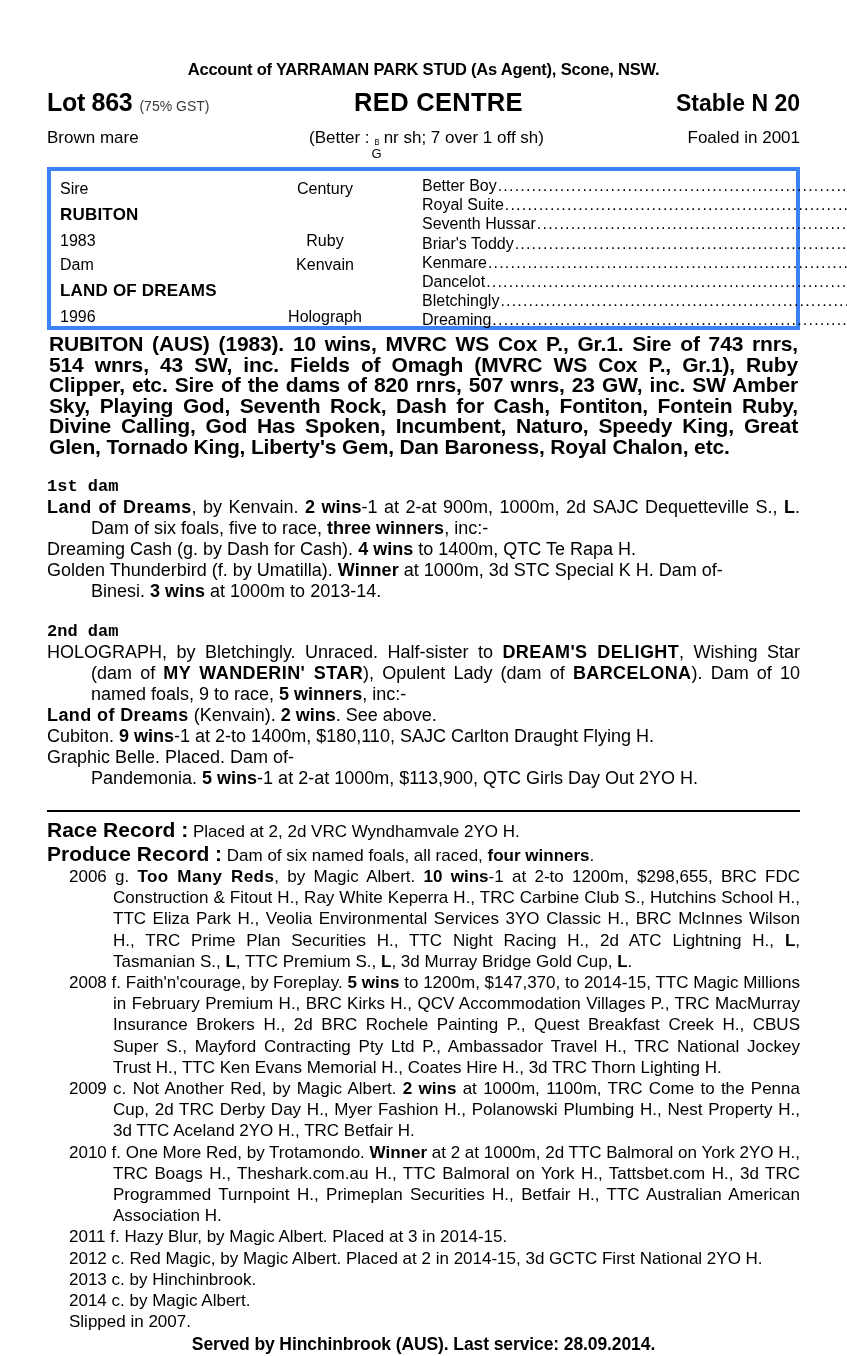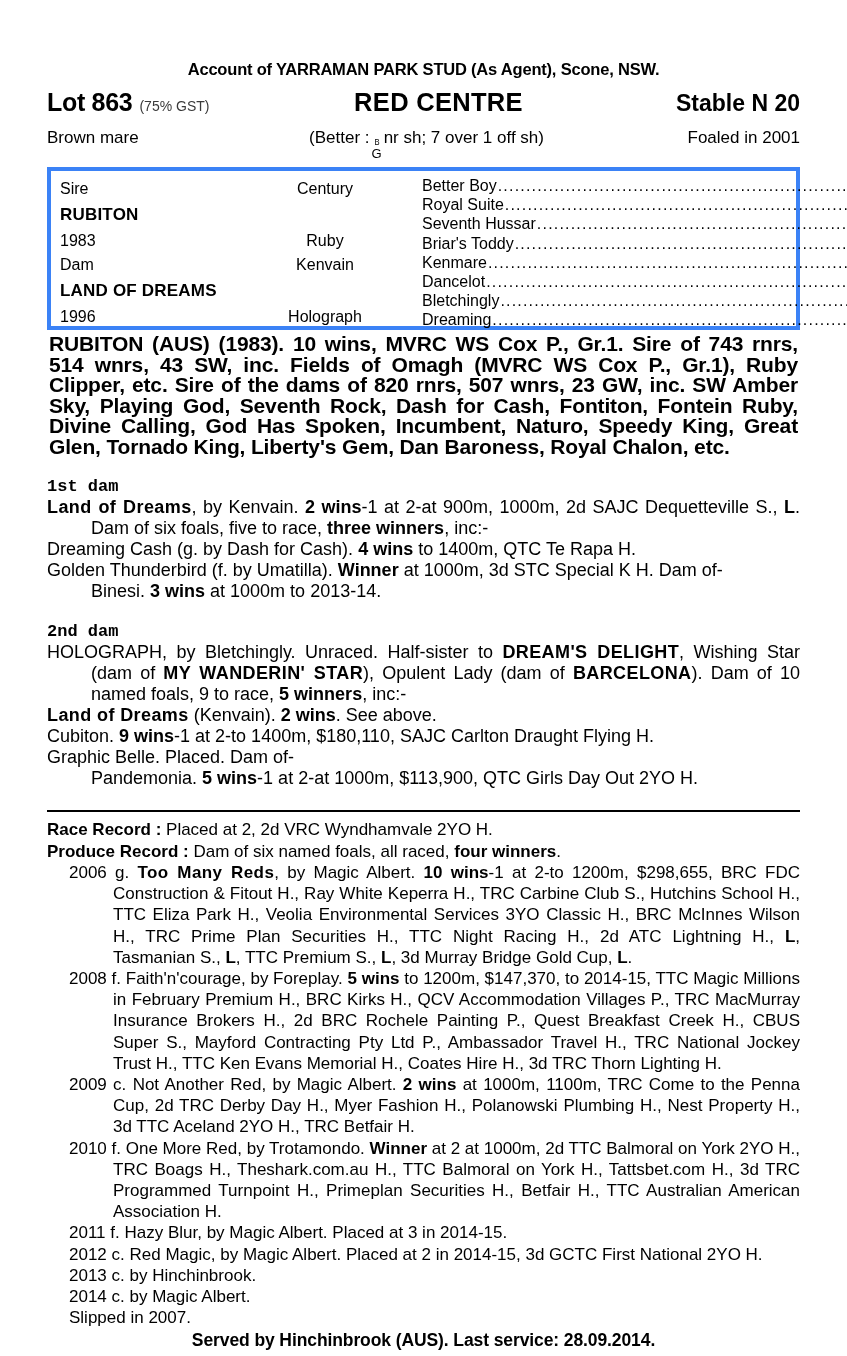--- a/index.html
+++ b/index.html
@@ -189,21 +189,21 @@
   b, .b { font-weight: bold; }
   .bname { font-weight: bold; letter-spacing: 0.4px; }
 
   
   hr.rule {
     border: 0;
     border-top: 2px solid #000;
     margin: 21px 0 7px 0;
   }
   .rec-line { font-size: 17px; line-height: 21.5px; }
-  .rec-label { font-weight: bold; font-size: 17px; }
+  .rec-label { font-weight: bold; font-size: 21px; }
   .foal {
     font-size: 17px;
     line-height: 21.2px;
     text-align: justify;
     padding-left: 66px;
     text-indent: -44px;
     margin-left: 0;
   }
   .foal.short { text-align: left; }
   .slip { font-size: 17px; line-height: 21.2px; padding-left: 22px; }

